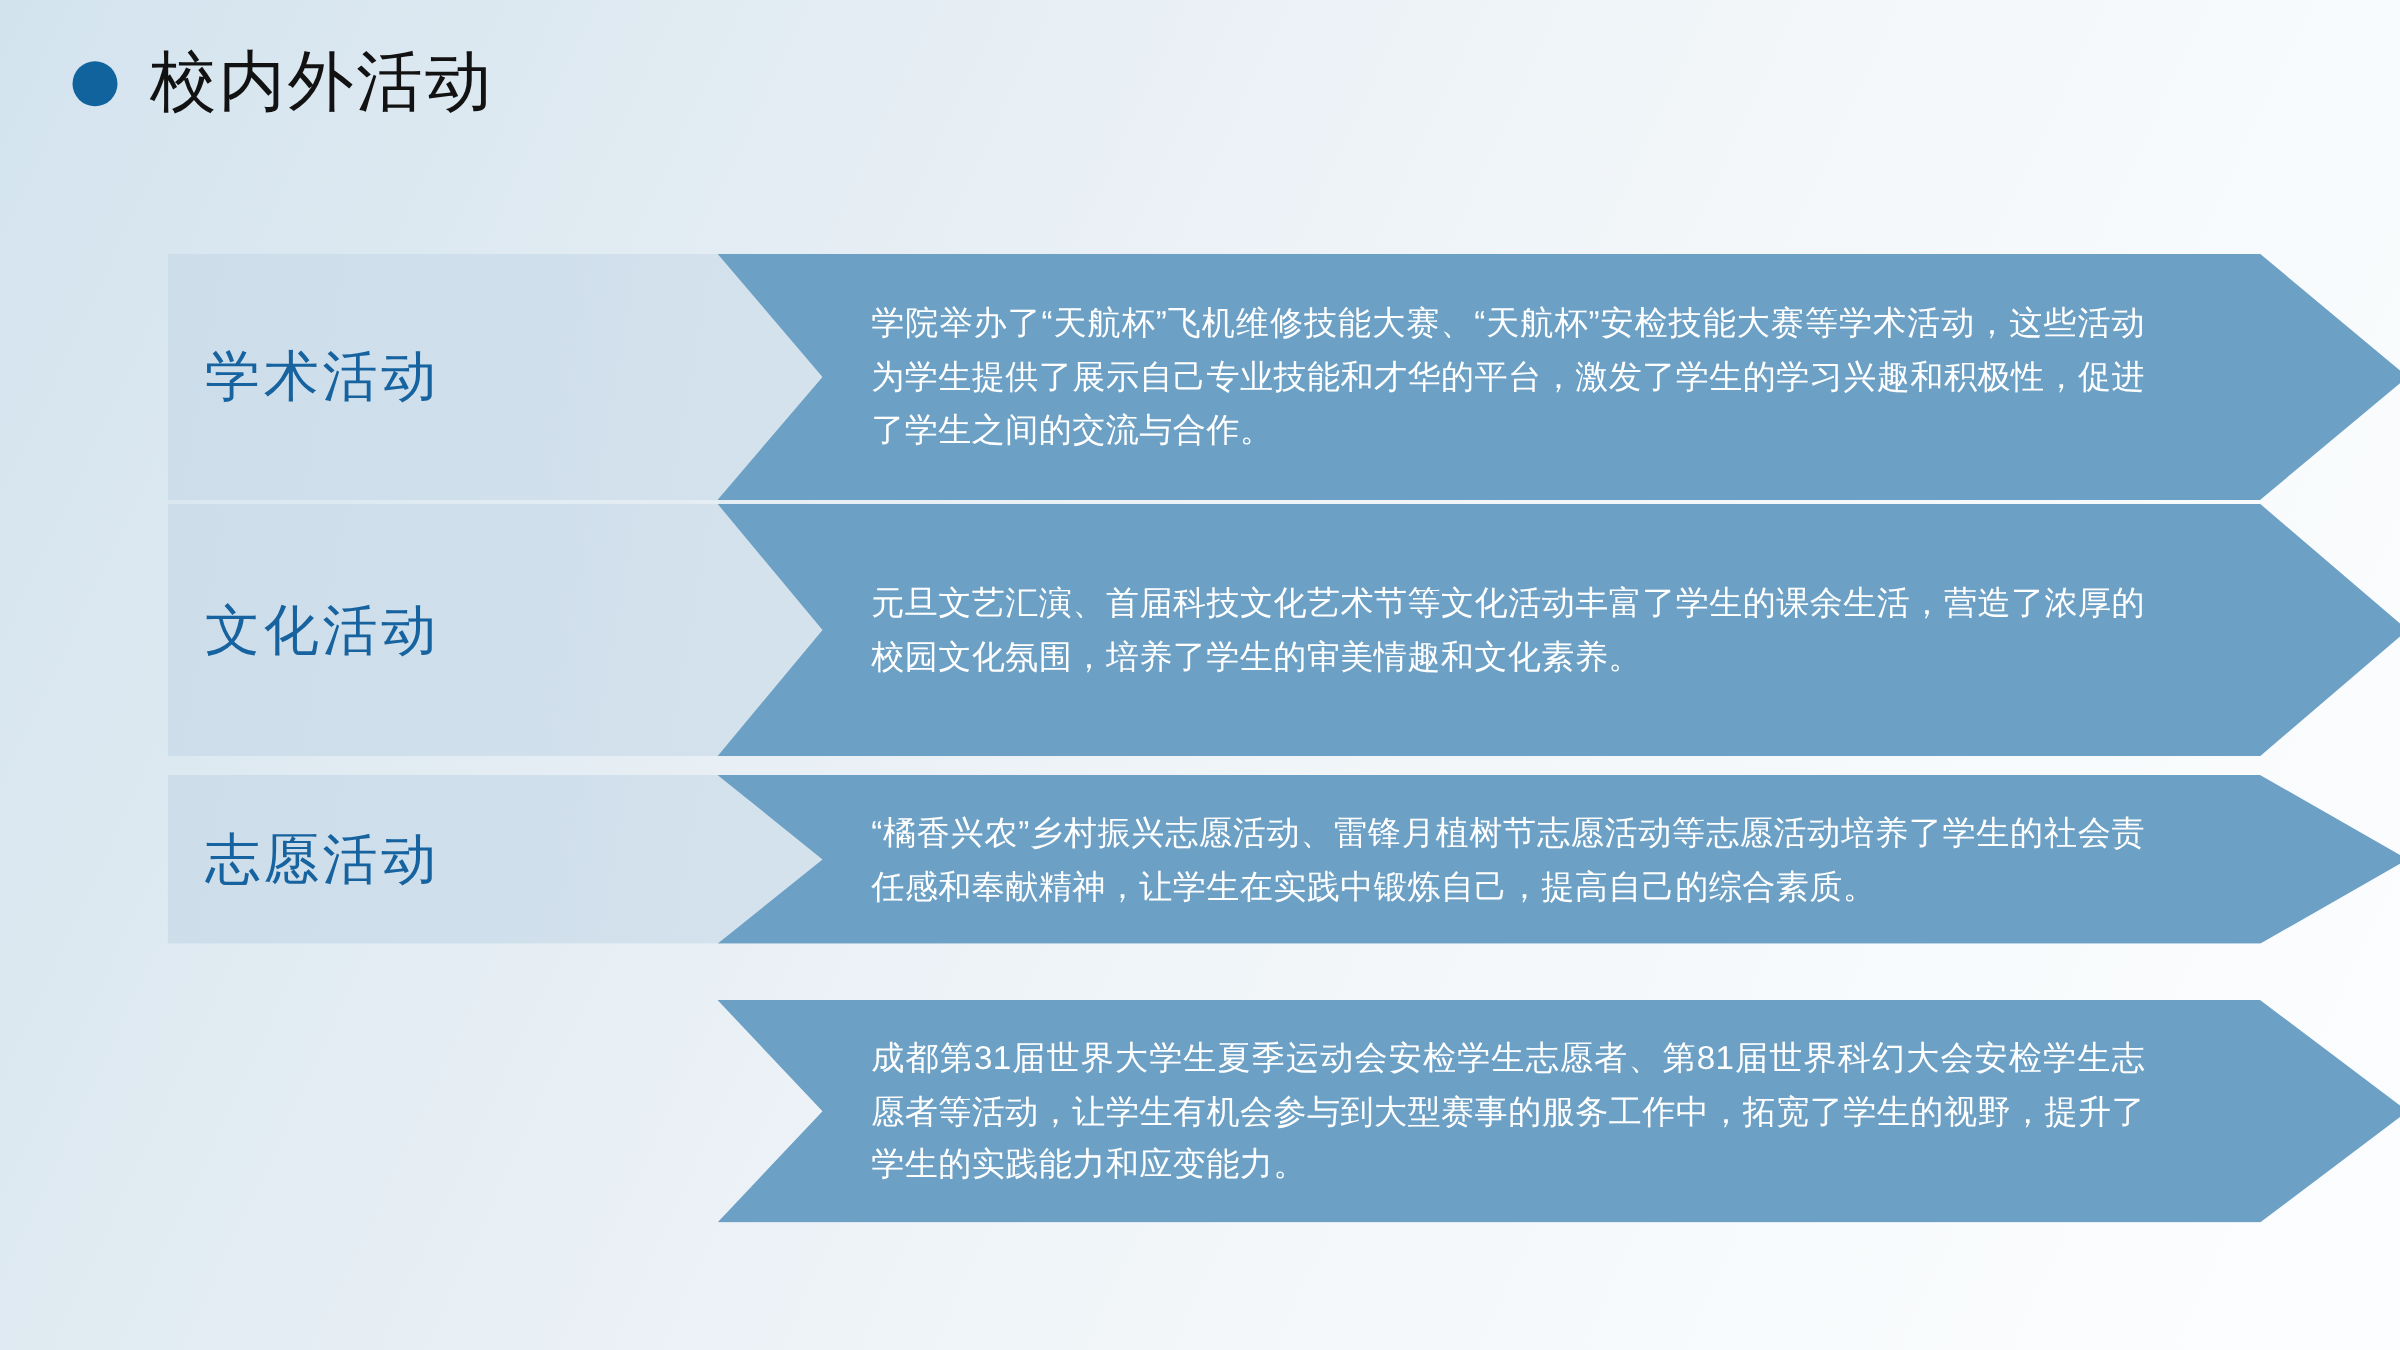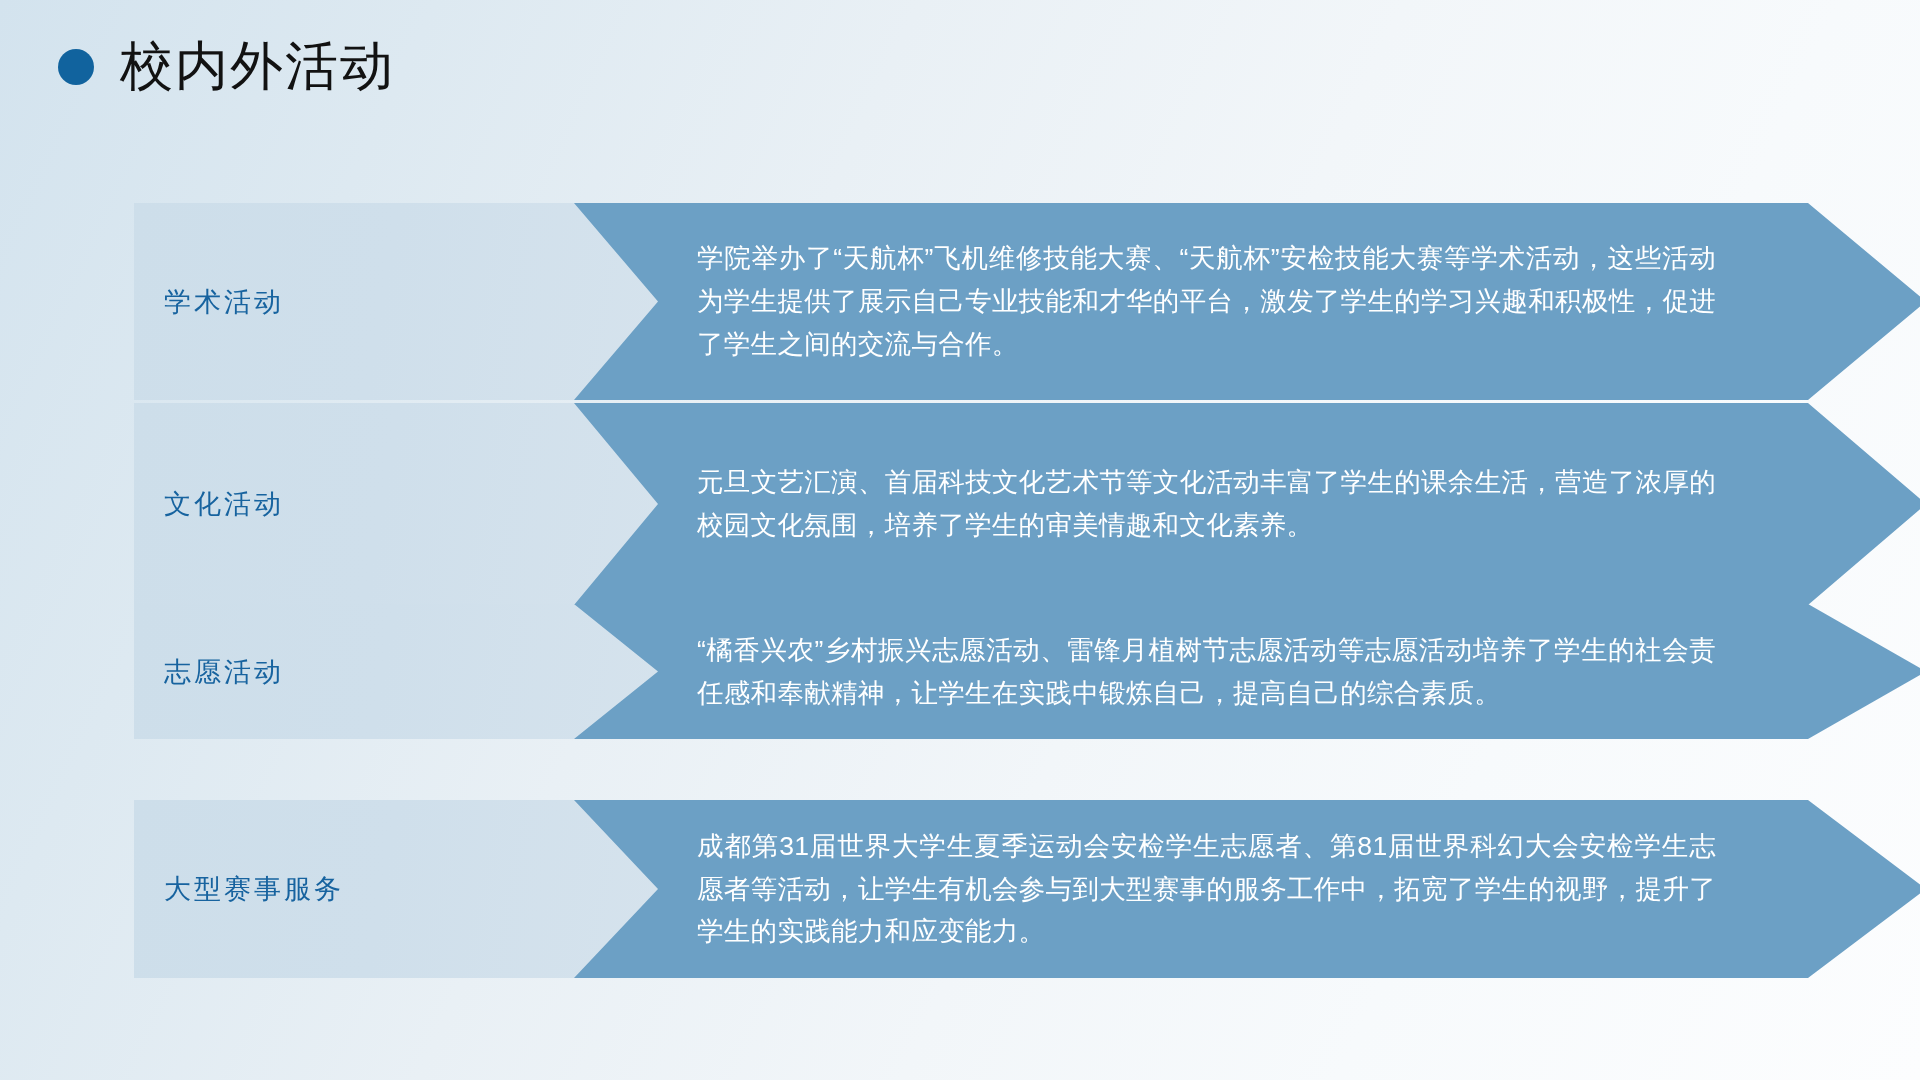--- a/index.html
+++ b/index.html
@@ -62,21 +62,21 @@
     width: 556px;
     height: 100%;
     background: linear-gradient(100deg, #cddeea 0%, #cfdfeb 45%, #d6e3ed 100%);
     -webkit-clip-path: polygon(0 0, calc(100% - 112px) 0, 100% 50%, calc(100% - 112px) 100%, 0 100%);
     clip-path: polygon(0 0, calc(100% - 112px) 0, 100% 50%, calc(100% - 112px) 100%, 0 100%);
     display: flex;
     align-items: center;
   }
   .label-text {
     font-family: "Liberation Serif", serif;
-    font-size: 27px;
+    font-size: 44px;
     color: #17639f;
     letter-spacing: 3px;
     padding-left: 30px;
     white-space: nowrap;
   }
 
   
   .body-chev {
     position: absolute;
     left: 574px;
@@ -118,29 +118,26 @@
       </div>
     </div>
     <div class="row" style="top: 403px; height: 202px; border-radius: 13px;">
       <div class="label-chev">
         <div class="label-text">文化活动</div>
       </div>
       <div class="body-chev">
         <div class="body-text">元旦文艺汇演、首届科技文化艺术节等文化活动丰富了学生的课余生活，营造了浓厚的校园文化氛围，培养了学生的审美情趣和文化素养。</div>
       </div>
     </div>
-    <div class="row" style="top: 604px; height: 135px;">
+    <div class="row" style="top: 620px; height: 135px;">
       <div class="label-chev">
         <div class="label-text">志愿活动</div>
       </div>
       <div class="body-chev">
         <div class="body-text">“橘香兴农”乡村振兴志愿活动、雷锋月植树节志愿活动等志愿活动培养了学生的社会责任感和奉献精神，让学生在实践中锻炼自己，提高自己的综合素质。</div>
       </div>
     </div>
     <div class="row" style="top: 800px; height: 178px;">
-      <div class="label-chev">
-        <div class="label-text">大型赛事服务</div>
-      </div>
       <div class="body-chev">
         <div class="body-text">成都第31届世界大学生夏季运动会安检学生志愿者、第81届世界科幻大会安检学生志愿者等活动，让学生有机会参与到大型赛事的服务工作中，拓宽了学生的视野，提升了学生的实践能力和应变能力。</div>
       </div>
     </div>
   </div>
 
 </body></html>

